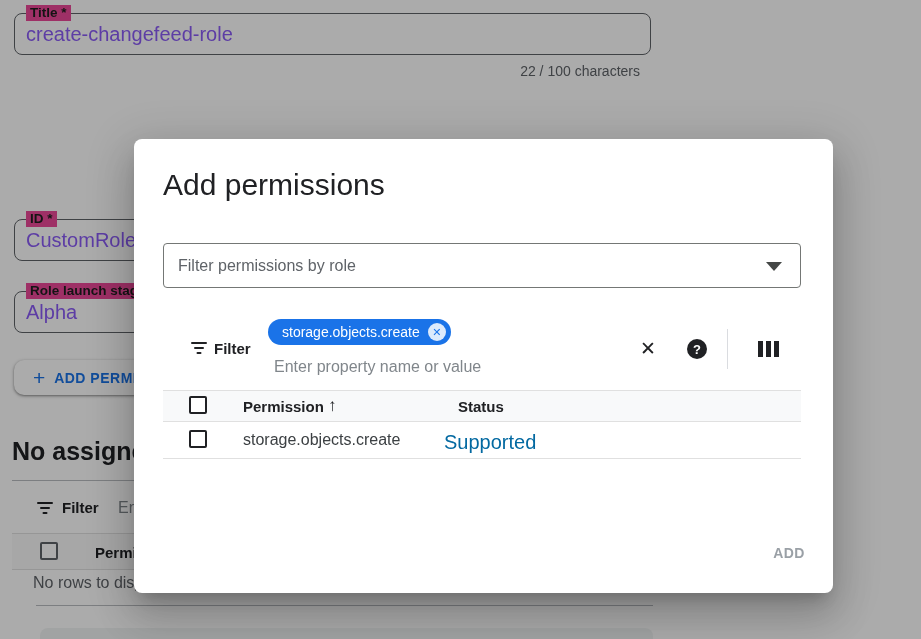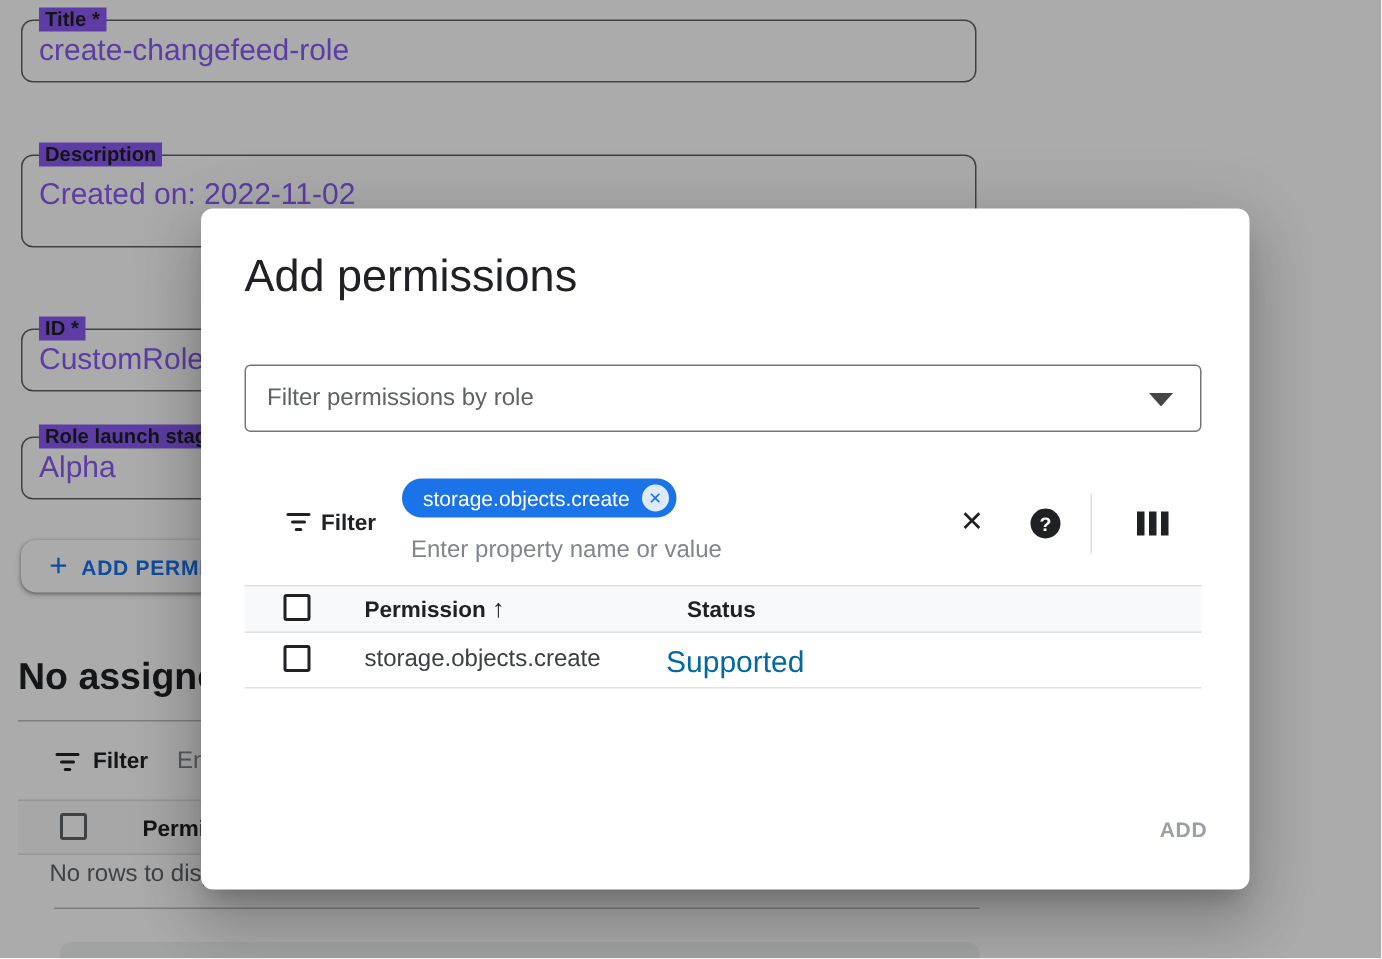--- a/index.html
+++ b/index.html
@@ -1,20 +1,20 @@
 <!DOCTYPE html>
 <html style="--accent: #1a73e8; --chip: #1a73e8;"><head>
 <meta charset="utf-8">
 <style>
   * { margin:0; padding:0; box-sizing:border-box; }
   html,body { width:921px; height:639px; overflow:hidden; }
   body { font-family:"Liberation Sans","DejaVu Sans",sans-serif; background:#fff; color:#202124; }
   #app { position:relative; width:921px; height:639px; background:#fff; overflow:hidden; }
   .ofield { position:absolute; border:1.5px solid #5f6368; border-radius:8px; background:#fff; display:flex; align-items:center; }
-  .ofield .flabel { position:absolute; top:-9px; left:11px; background:#8b5cf6; padding:0 4px; font-size:13.5px; font-weight:bold; color:#1f1f1f; line-height:16px; white-space:nowrap; }
+  .ofield .flabel { position:absolute; top:-9px; left:11px; background:#ec4899; padding:0 4px; font-size:13.5px; font-weight:bold; color:#1f1f1f; line-height:16px; white-space:nowrap; }
   .ofield .fvalue { padding-left:11px; font-size:20px; color:#8b5cf6; white-space:nowrap; }
   .ofield.area { align-items:flex-start; }
   .ofield.area .fvalue { padding-top:15px; }
   .counter { position:absolute; left:14px; top:63px; width:626px; text-align:right; font-size:14px; color:#5f6368; }
   .addperm { position:absolute; left:14px; top:360px; width:198px; height:35px; background:#fff; border:none; border-radius:10px;
              box-shadow:0 1px 2px rgba(0,0,0,.3),0 1px 3px 1px rgba(0,0,0,.15);
              display:flex; align-items:center; justify-content:center; gap:9px; color:var(--accent,#1a73e8); cursor:pointer; }
   .addperm .plus { font-size:21px; font-weight:400; line-height:20px; }
   .addperm .lbl { font-size:14px; font-weight:bold; letter-spacing:.5px; white-space:nowrap; }
   .h-noperm { position:absolute; left:12px; top:437px; font-size:25px; font-weight:bold; color:#202124; white-space:nowrap; }
@@ -77,25 +77,22 @@
 </style>
 </head>
 <body>
 
 <div id="app">
 
   <div class="ofield" style="left:14px; top:13px; width:637px; height:42px;">
     <span class="flabel">Title *</span>
     <span class="fvalue">create-changefeed-role</span>
   </div>
+  <div class="counter">22 / 100 characters</div>
 
-  <div class="ofield area" style="left:14px; top:103px; width:637px; height:62px;">
-    <span class="flabel">Description</span>
-    <span class="fvalue">Created on: 2022-11-02</span>
-  </div>
 
   <div class="ofield" style="left:14px; top:219px; width:637px; height:42px;">
     <span class="flabel">ID *</span>
     <span class="fvalue">CustomRole</span>
   </div>
 
   <div class="ofield" style="left:14px; top:291px; width:637px; height:42px;">
     <span class="flabel">Role launch stage</span>
     <span class="fvalue">Alpha</span>
   </div>

